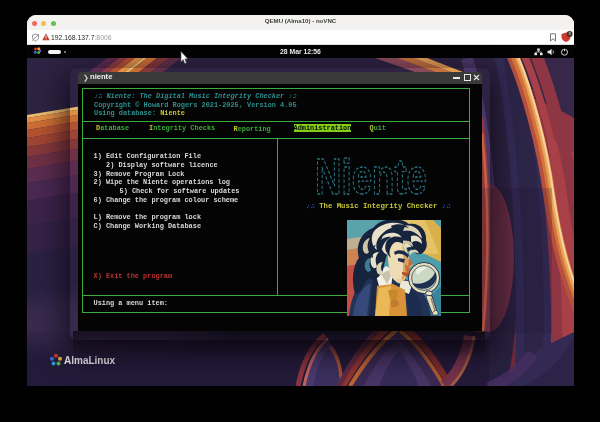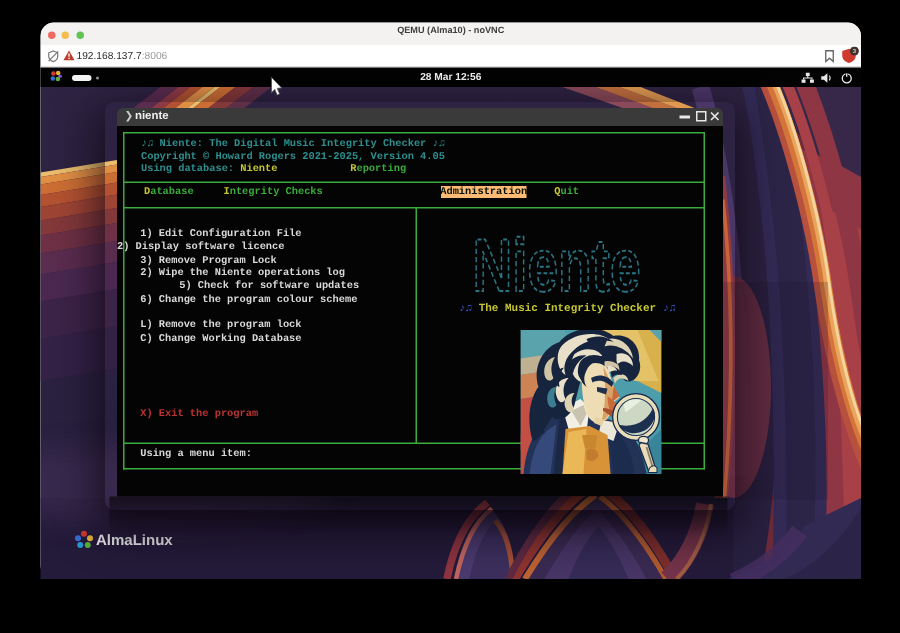--- a/index.html
+++ b/index.html
@@ -196,32 +196,32 @@
 
 <div class="gl" style="left:82px;top:87.5px;width:388px;height:1px;"></div>
 <div class="gl" style="left:82px;top:120.5px;width:388px;height:1px;"></div>
 <div class="gl" style="left:82px;top:137.5px;width:388px;height:1px;"></div>
 <div class="gl" style="left:82px;top:294.5px;width:388px;height:1px;"></div>
 <div class="gl" style="left:82px;top:311.5px;width:388px;height:1px;"></div>
 <div class="gl" style="left:82px;top:87.5px;width:1px;height:225px;"></div>
 <div class="gl" style="left:469px;top:87.5px;width:1px;height:225px;"></div>
 <div class="gl" style="left:276.5px;top:137.5px;width:1px;height:158px;"></div>
 
-<div class="t teal" style="left:94px;top:92.3px;">♪♫ Niente: The Digital Music Integrity Checker ♪♫</div>
+<div class="t teal" style="left:94px;top:92.3px;font-style:italic;">♪♫ Niente: The Digital Music Integrity Checker ♪♫</div>
 <div class="t teal" style="left:94px;top:100.8px;text-align:right;">Copyright © Howard Rogers 2021-2025, Version 4.05</div>
 <div class="t teal" style="left:94px;top:109.3px;text-align:right;">Using database: <span class="yel">Niente</span></div>
 
 <div class="t" style="left:96px;top:123.8px;"><span class="yel">D</span><span class="grn">atabase</span></div>
 <div class="t" style="left:149px;top:123.8px;"><span class="yel">I</span><span class="grn">ntegrity Checks</span></div>
-<div class="t" style="left:233.5px;top:109px;"><span class="yel">R</span><span class="grn">eporting</span></div>
-<div class="t" style="left:293.5px;top:123.8px;background:#fdba74;color:#051005;">Administration</div>
+<div class="t" style="left:233.5px;top:125px;"><span class="yel">R</span><span class="grn">eporting</span></div>
+<div class="t" style="left:293.5px;top:123.8px;background:#84cc16;color:#051005;">Administration</div>
 <div class="t" style="left:369.5px;top:123.8px;"><span class="yel">Q</span><span class="grn">uit</span></div>
 
 <div class="t wht" style="left:93.5px;top:152.2px;">1) Edit Configuration File</div>
-<div class="t wht" style="left:78px;top:160.9px;">2) Display software licence</div>
+<div class="t wht" style="left:106px;top:160.9px;">2) Display software licence</div>
 <div class="t wht" style="left:93.5px;top:169.6px;">3) Remove Program Lock</div>
 <div class="t wht" style="left:93.5px;top:178.3px;">2) Wipe the Niente operations log</div>
 <div class="t wht" style="left:93.5px;top:187px;padding-left:26px;">5) Check for software updates</div>
 <div class="t wht" style="left:93.5px;top:195.7px;">6) Change the program colour scheme</div>
 <div class="t wht" style="left:93.5px;top:213.1px;">L) Remove the program lock</div>
 <div class="t wht" style="left:93.5px;top:221.8px;">C) Change Working Database</div>
 <div class="t red" style="left:93.5px;top:272px;">X) Exit the program</div>
 <div class="t wht" style="left:93.5px;top:299px;">Using a menu item:</div>
 
 <svg style="position:absolute;left:314px;top:154px;z-index:12;" width="114" height="46" viewBox="0 0 114 46">

